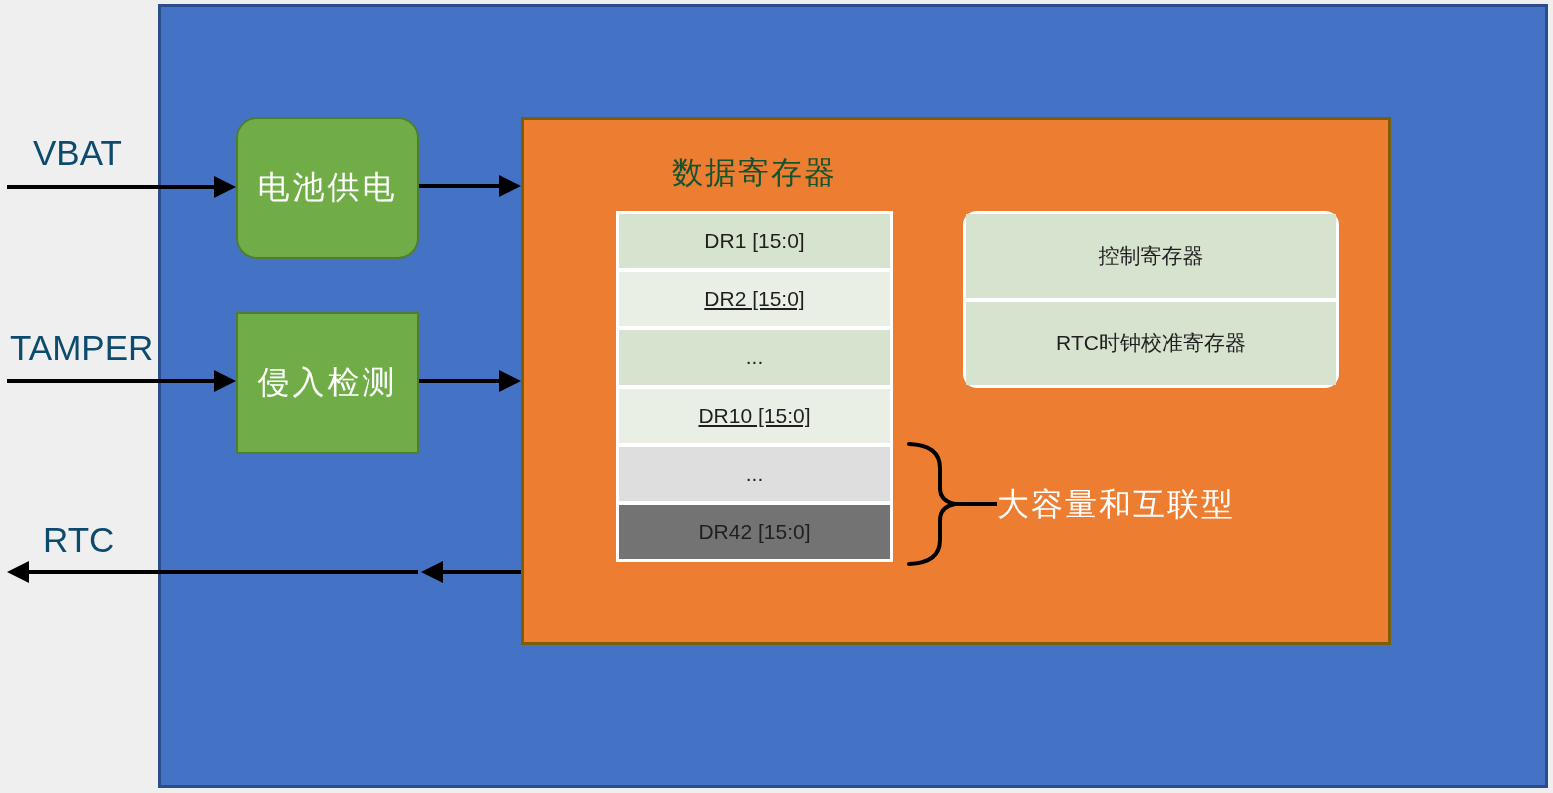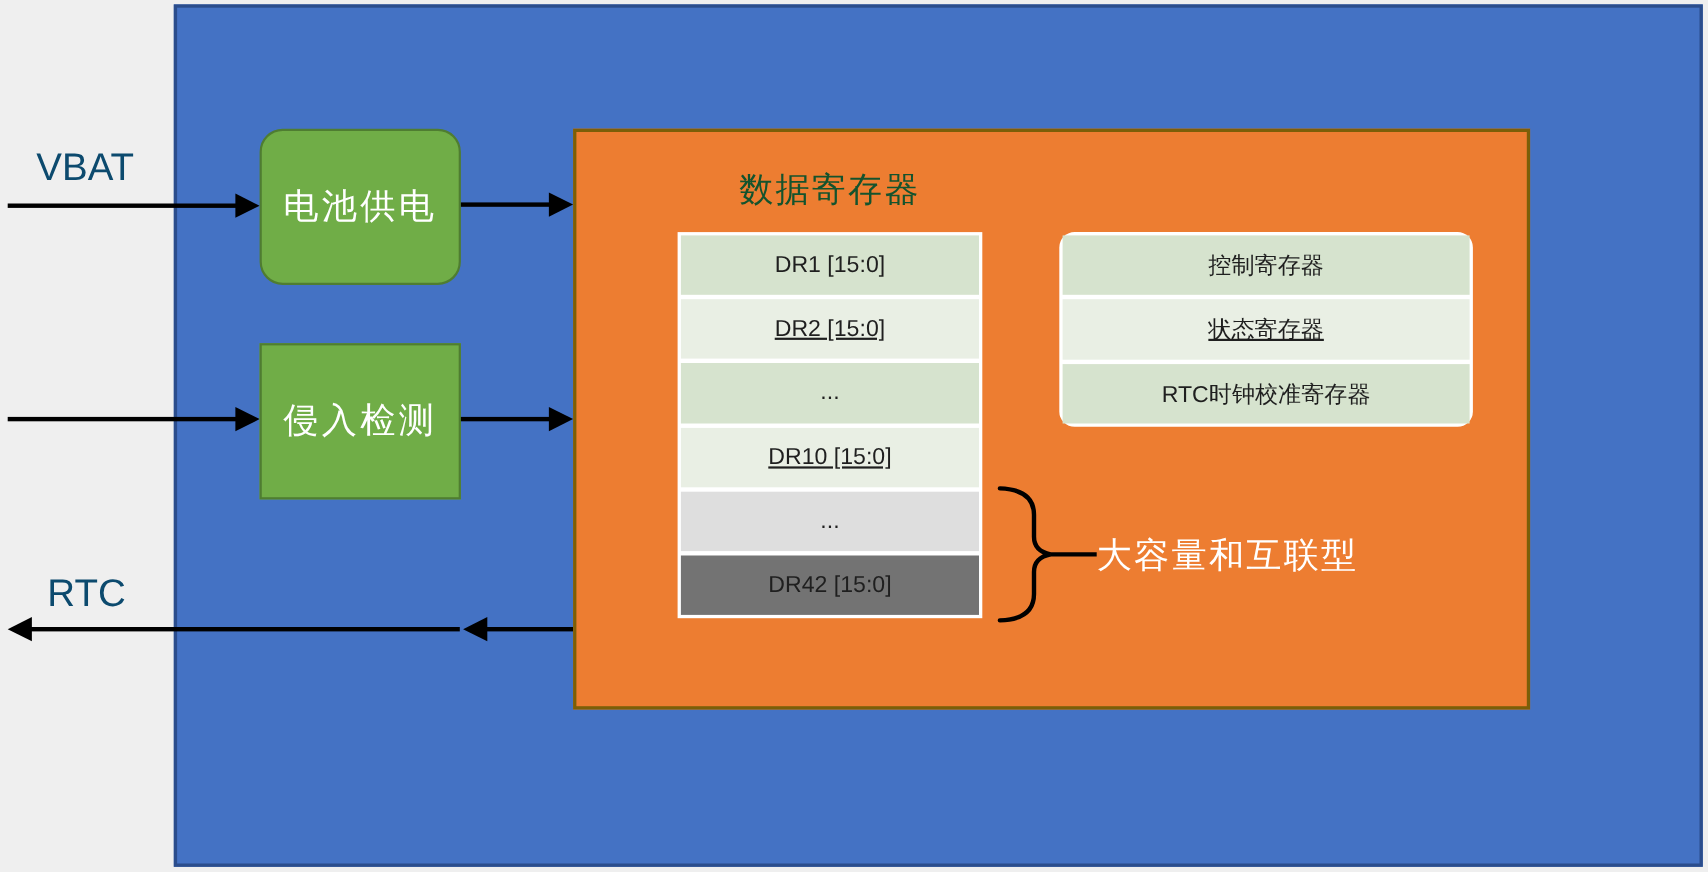--- a/index.html
+++ b/index.html
@@ -97,20 +97,21 @@
 <div class="canvas">
 
   <div class="blue-panel"></div>
 
   <div class="io-label" style="left:33px;top:133px;">VBAT</div>
   <div>
     <div class="arrow-line" style="left:7px;top:185px;width:208px;"></div>
     <div class="arrow-head-right" style="left:214px;top:176px;"></div>
   </div>
 
+  <div class="io-label" style="left:10px;top:328px;">TAMPER</div>
   <div>
     <div class="arrow-line" style="left:7px;top:379px;width:208px;"></div>
     <div class="arrow-head-right" style="left:214px;top:370px;"></div>
   </div>
 
   <div class="io-label" style="left:43px;top:520px;">RTC</div>
   <div>
     <div class="arrow-head-left" style="left:7px;top:561px;"></div>
     <div class="arrow-line" style="left:28px;top:570px;width:390px;"></div>
   </div>
@@ -143,21 +144,20 @@
     <div class="reg-row tone-a">DR1 [15:0]</div>
     <div class="reg-row tone-b">DR2 [15:0]</div>
     <div class="reg-row tone-a">...</div>
     <div class="reg-row tone-b">DR10 [15:0]</div>
     <div class="reg-row tone-c">...</div>
     <div class="reg-row tone-d">DR42 [15:0]</div>
   </div>
 
   <div class="reg-table ctrl">
     <div class="reg-row tone-a">控制寄存器</div>
-    <div class="reg-row tone-b">状态寄存器</div>
     <div class="reg-row tone-a">RTC时钟校准寄存器</div>
   </div>
 
   <svg class="brace-svg" viewBox="0 0 100 128">
     <path d="M 6 4 Q 37 5 37 28 L 37 48 Q 37 61 52 64 Q 37 67 37 80 L 37 100 Q 37 123 6 124" fill="none" stroke="#000000" stroke-width="4" stroke-linecap="round"></path>
     <line x1="52" y1="64" x2="94" y2="64" stroke="#000000" stroke-width="4"></line>
   </svg>
   <div class="brace-label">大容量和互联型</div>
 
 </div>

